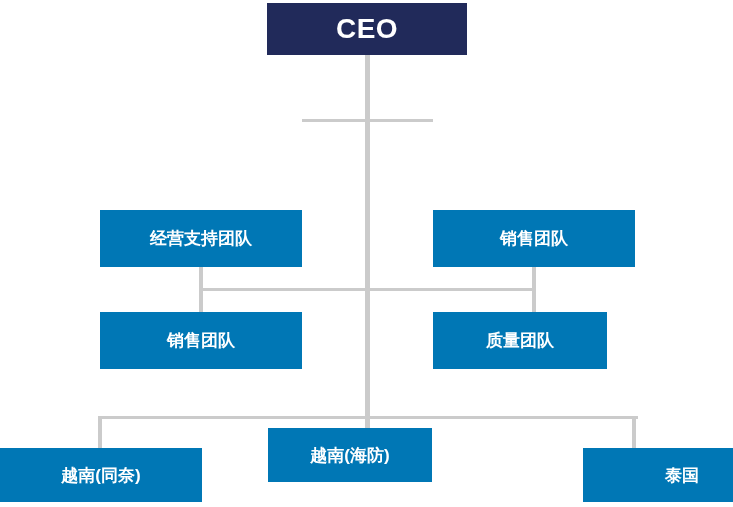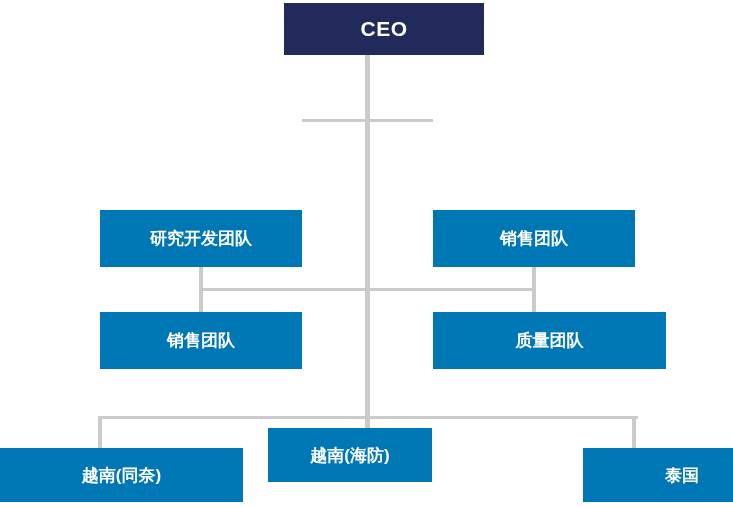--- a/index.html
+++ b/index.html
@@ -22,38 +22,37 @@
     justify-content: center;
     background: var(--node-bg, #0077b5);
     color: var(--text, #ffffff);
     font-size: 17px;
     font-weight: bold;
     text-align: center;
     box-sizing: border-box;
   }
   .node.root {
     background: var(--root-bg, #212a5a);
-    font-size: 21px;
+    font-size: 28px;
     letter-spacing: 0.5px;
-    margin-left: 17px;
   }
   .line {
     position: absolute;
     background: var(--line, #cbcbcb);
   }
 
   
   .ceo          { left: 267px; top:   3px; width: 200px; height: 52px; }
   .l1-left      { left: 100px; top:  92px; width: 202px; height: 56px; }
   .l1-right     { left: 433px; top:  92px; width: 202px; height: 56px; }
   .l2-left      { left: 100px; top: 210px; width: 202px; height: 57px; }
   .l2-right     { left: 433px; top: 210px; width: 202px; height: 57px; }
   .l3-left      { left: 100px; top: 312px; width: 202px; height: 57px; }
-  .l3-right     { left: 433px; top: 312px; width: 233px; height: 57px; }
-  .b-left       { left:   0px; top: 448px; width: 243px; height: 54px; }
+  .l3-right     { left: 433px; top: 312px; width: 174px; height: 57px; }
+  .b-left       { left:   0px; top: 448px; width: 202px; height: 54px; }
   .b-mid        { left: 268px; top: 428px; width: 164px; height: 54px; }
   .b-right      { left: 535px; top: 448px; width: 198px; height: 54px; margin-left: 48px; }
 
   
   .trunk        { left: 365px; top:  55px; width:   5px; height: 393px; } 
   .h-l1         { left: 302px; top: 119px; width: 131px; height:   3px; } 
   .v-l2l        { left: 199px; top: 267px; width:   4px; height:  45px; } 
   .v-l2r        { left: 532px; top: 267px; width:   4px; height:  45px; } 
   .h-l23        { left: 199px; top: 288px; width: 337px; height:   3px; } 
   .h-bottom     { left:  98px; top: 416px; width: 540px; height:   3px; } 
@@ -73,21 +72,21 @@
   <div class="line h-bottom"></div>
   <div class="line v-bl"></div>
   <div class="line v-br"></div>
 
   <div class="node root ceo">
     <span>CEO</span>
   </div>
 
 
   <div class="node l2-left">
-    <span>研究开发团队</span>
+    <span>经营支持团队</span>
   </div>
   <div class="node l2-right">
     <span>销售团队</span>
   </div>
 
   <div class="node l3-left">
     <span>销售团队</span>
   </div>
   <div class="node l3-right">
     <span>质量团队</span>

